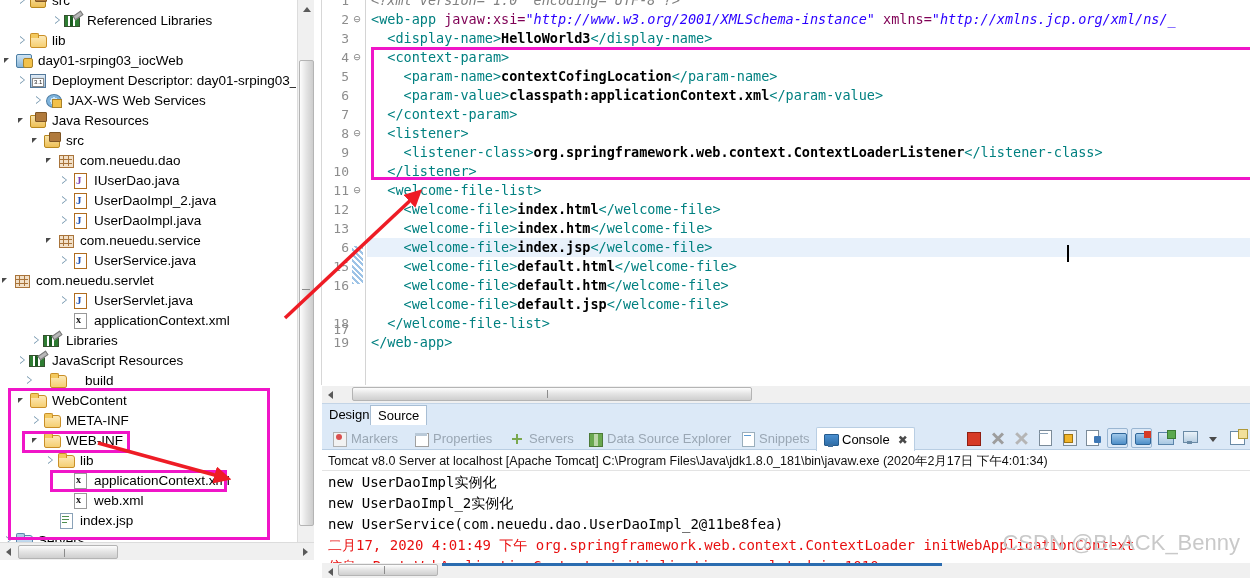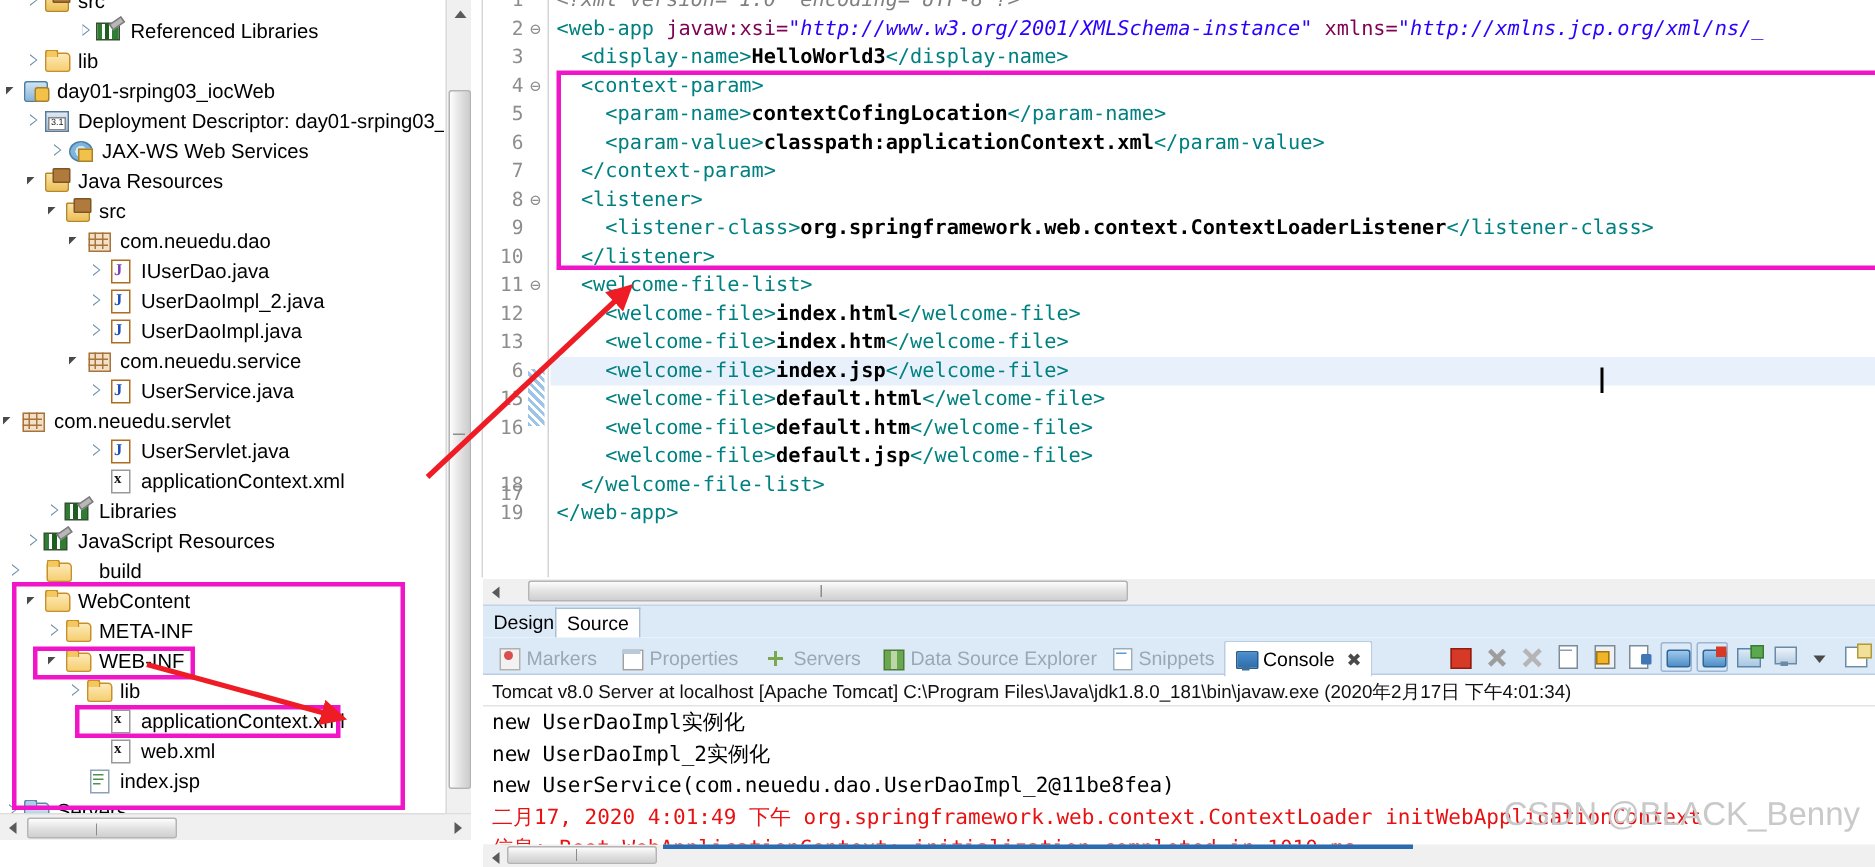--- a/index.html
+++ b/index.html
@@ -481,21 +481,21 @@
         <div class="tnode" style="padding-left: 30px;">
           <span class="arrow closed"></span>
           <span class="ico ic-books"></span>
           <span class="lbl">Libraries</span>
         </div>
         <div class="tnode" style="padding-left: 16px;">
           <span class="arrow closed"></span>
           <span class="ico ic-books"></span>
           <span class="lbl">JavaScript Resources</span>
         </div>
-        <div class="tnode" style="padding-left: 4px; gap: 13px;">
+        <div class="tnode" style="padding-left: 23px; gap: 13px;">
           <span class="arrow closed"></span>
           <span class="ico ic-folder"></span>
           <span class="lbl">build</span>
         </div>
         <div class="tnode" style="padding-left: 16px;">
           <span class="arrow open"></span>
           <span class="ico ic-folder"></span>
           <span class="lbl">WebContent</span>
         </div>
         <div class="tnode" style="padding-left: 30px;">

